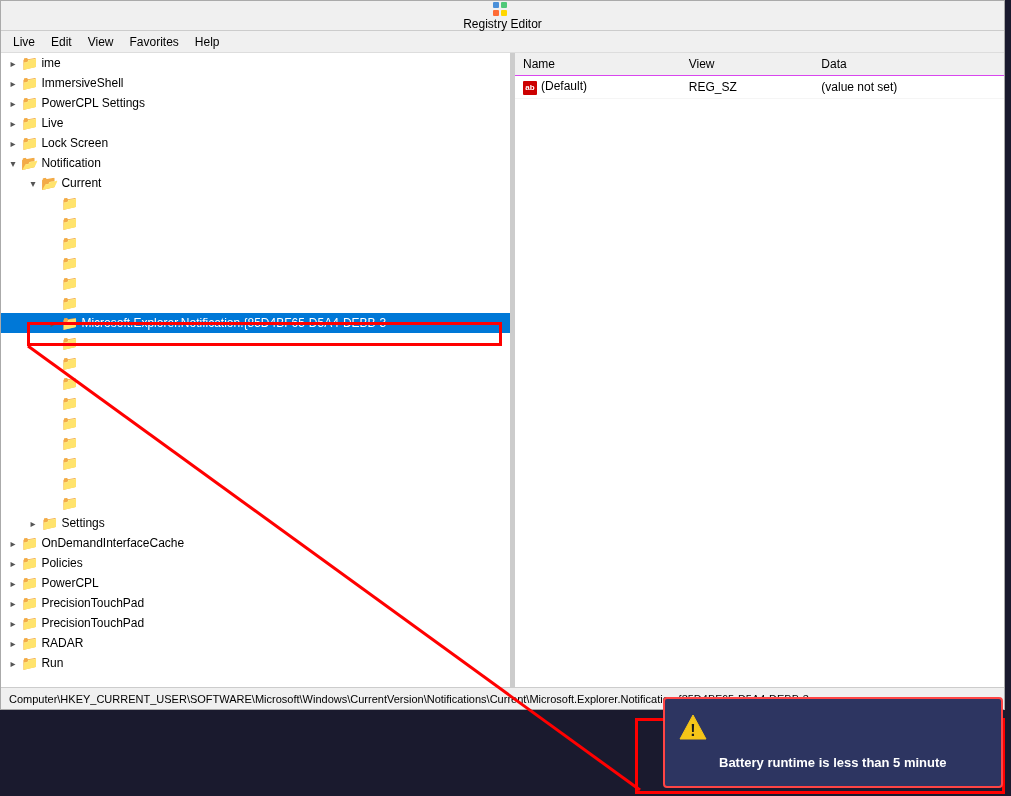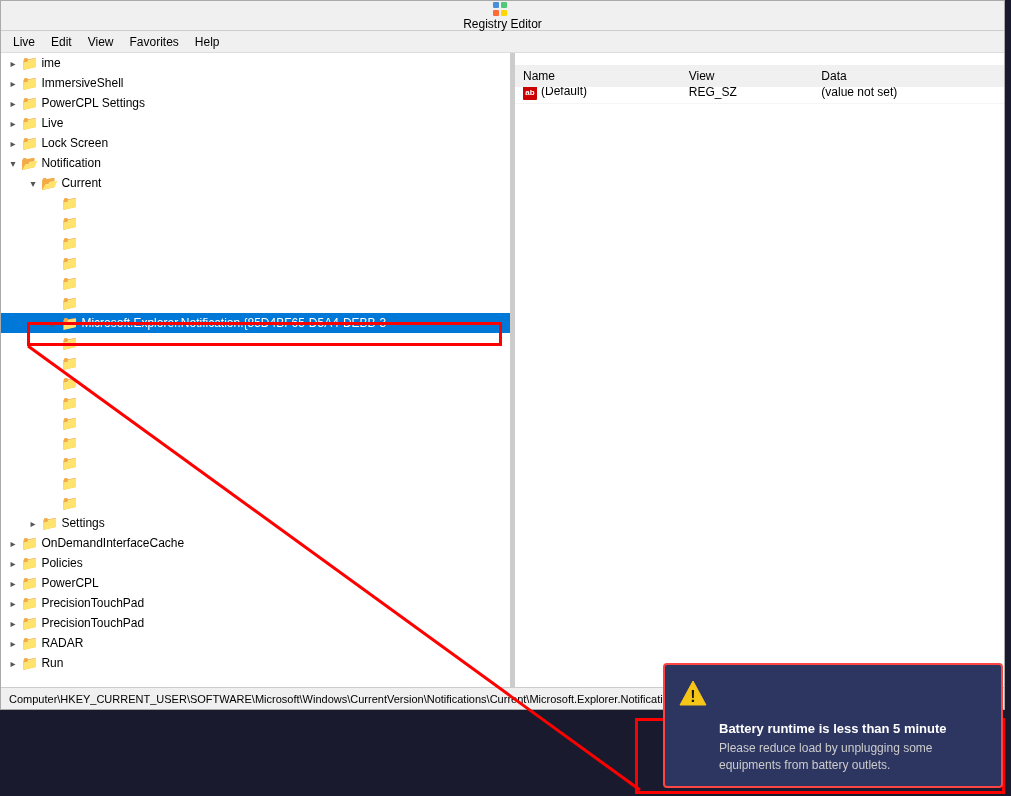--- a/index.html
+++ b/index.html
@@ -41,21 +41,21 @@
 
     
     .right-pane { flex: 1; display: flex; flex-direction: column; overflow: hidden; }
     .right-content { flex: 1; overflow-y: auto; overflow-x: auto; }
     .right-content::-webkit-scrollbar { width: 14px; height: 14px; }
     .right-content::-webkit-scrollbar-track { background: #f0f0f0; }
     .right-content::-webkit-scrollbar-thumb { background: #c0c0c0; border: 2px solid #f0f0f0; }
 
     
     .reg-table { width: 100%; border-collapse: collapse; }
-    .reg-table th { text-align: left; padding: 4px 8px; background: #f0f0f0; border-bottom: 6px solid #d946ef; font-weight: normal; font-size: 12px; position: sticky; top: 12px; }
+    .reg-table th { text-align: left; padding: 4px 8px; background: #f0f0f0; border-bottom: 1px solid #d946ef; font-weight: normal; font-size: 12px; position: sticky; top: 0; }
     .reg-table td { padding: 3px 8px; font-size: 12px; border-bottom: 1px solid #f5f5f5; white-space: nowrap; }
     .reg-type-icon { display: inline-block; width: 14px; height: 14px; background: #c00; color: #fff; font-size: 8px; font-weight: bold; margin-right: 4px; text-align: center; line-height: 14px; border-radius: 1px; }
 
     
     .status-bar { height: 22px; background: #f0f0f0; border-top: 1px solid #ccc; display: flex; align-items: center; padding: 0 8px; font-size: 11px; color: #000; flex-shrink: 0; overflow: hidden; white-space: nowrap; }
 
     
     .red-rect { position: absolute; border: 3px solid red; pointer-events: none; z-index: 100; }
 
     
@@ -341,15 +341,14 @@
 <div class="taskbar" style="z-index: 0;">
 </div>
 
 <div class="battery-notification">
   <svg class="battery-warn-icon" viewBox="0 0 28 28">
     <polygon points="14,2 27,26 1,26" fill="#f5c518" stroke="#f5c518" stroke-width="1"></polygon>
     <text x="14" y="23" text-anchor="middle" font-size="16" font-weight="bold" fill="#1a1a1a">!</text>
   </svg>
   <div class="battery-text">
     <div class="battery-title">Battery runtime is less than 5 minute</div>
-    <div class="battery-body">Please reduce load by unplugging some equipments from battery outlets.</div>
   </div>
 </div>
 
 </body></html>

